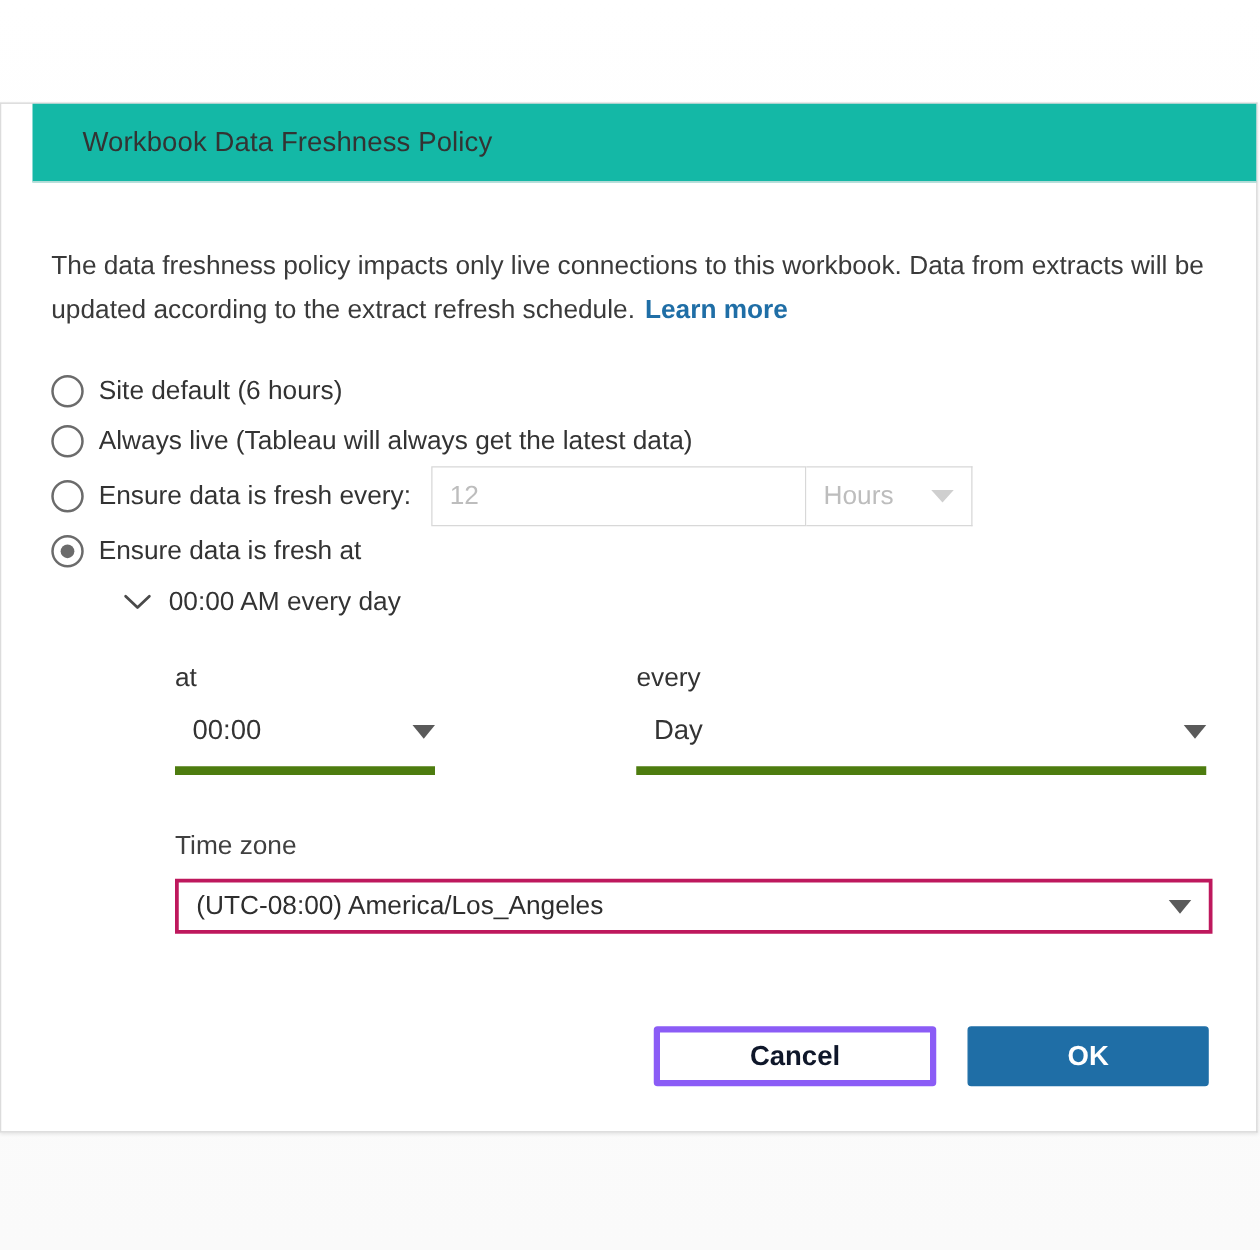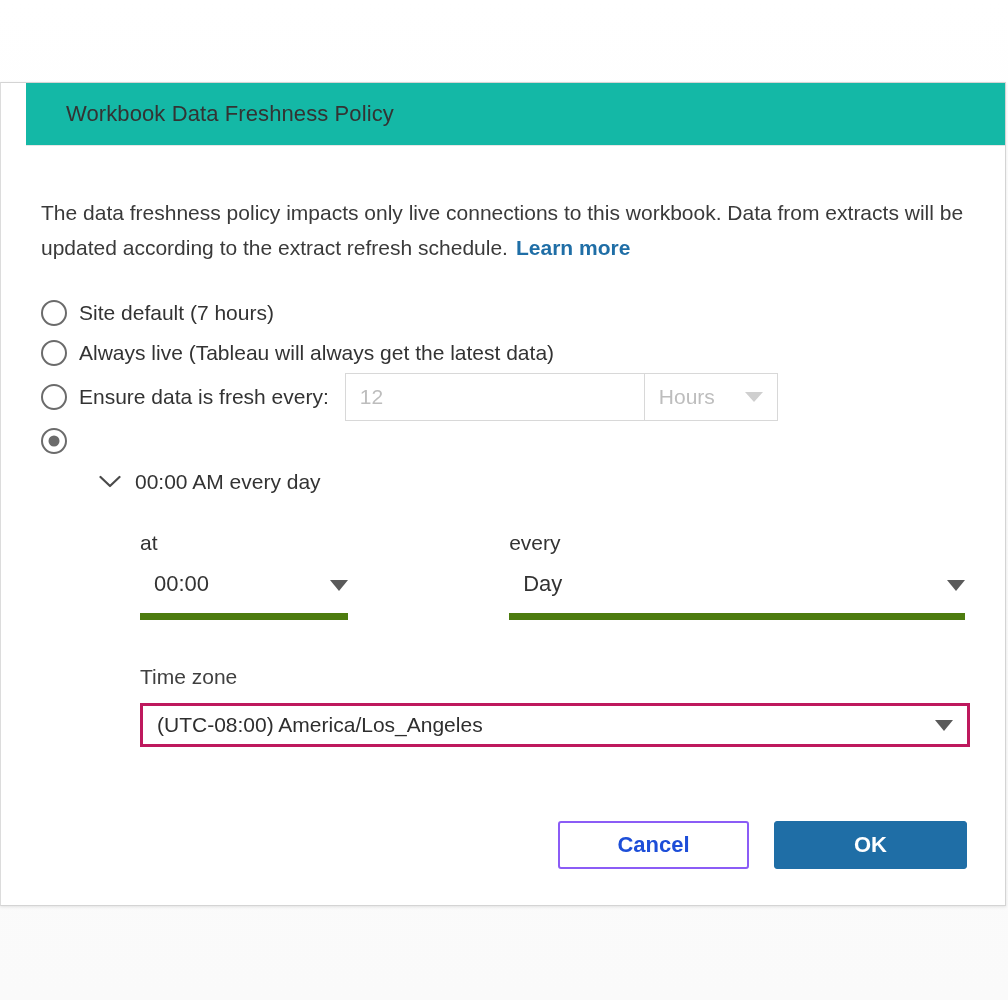--- a/index.html
+++ b/index.html
@@ -276,24 +276,24 @@
   .btn {
     font-family: "Liberation Sans", sans-serif;
     font-size: 22px;
     font-weight: bold;
     border-radius: 3px;
     cursor: pointer;
     height: 48px;
     box-sizing: border-box;
   }
   .btn-cancel {
-    width: 191px;
-    background: #ffffff;
-    border: 2px solid #8b5cf6;
-    color: #1d4ed8;
+    width: 226px;
+    background: #ffffff;
+    border: 5px solid #8b5cf6;
+    color: #0f172a;
     margin-right: 25px;
   }
   .btn-ok {
     width: 193px;
     background: #1f6ea6;
     border: 1px solid #1f6ea6;
     color: #ffffff;
   }
 </style>
 </head>
@@ -308,21 +308,21 @@
   <div class="dialog-body">
 
     <div class="description">
       <span>The data freshness policy impacts only live connections to this workbook. Data from extracts will be updated according to the extract refresh schedule.</span><a class="learn-more" href="#">Learn more</a>
     </div>
 
     <div class="options">
 
       <div class="opt-row">
         <span class="radio"></span>
-        <span class="opt-label">Site default (7 hours)</span>
+        <span class="opt-label">Site default (6 hours)</span>
       </div>
 
       <div class="opt-row">
         <span class="radio"></span>
         <span class="opt-label">Always live (Tableau will always get the latest data)</span>
       </div>
 
       <div class="opt-row">
         <span class="radio"></span>
         <span class="opt-label">Ensure data is fresh every:</span>
@@ -341,20 +341,21 @@
           </div>
           <div class="unit-wrap">
             <span class="unit-text">Hours</span>
             <span class="caret-disabled"></span>
           </div>
         </div>
       </div>
 
       <div class="opt-row">
         <span class="radio checked"></span>
+        <span class="opt-label">Ensure data is fresh at</span>
       </div>
 
     </div>
 
     <div class="summary-row">
       <span class="chevron">
         <svg width="22" height="14" viewBox="0 0 22 14" aria-hidden="true">
           <path d="M1.5 2 L11 11 L20.5 2" fill="none" stroke="#4a4a4a" stroke-width="2.2" stroke-linecap="round" stroke-linejoin="round"></path>
         </svg>
       </span>

